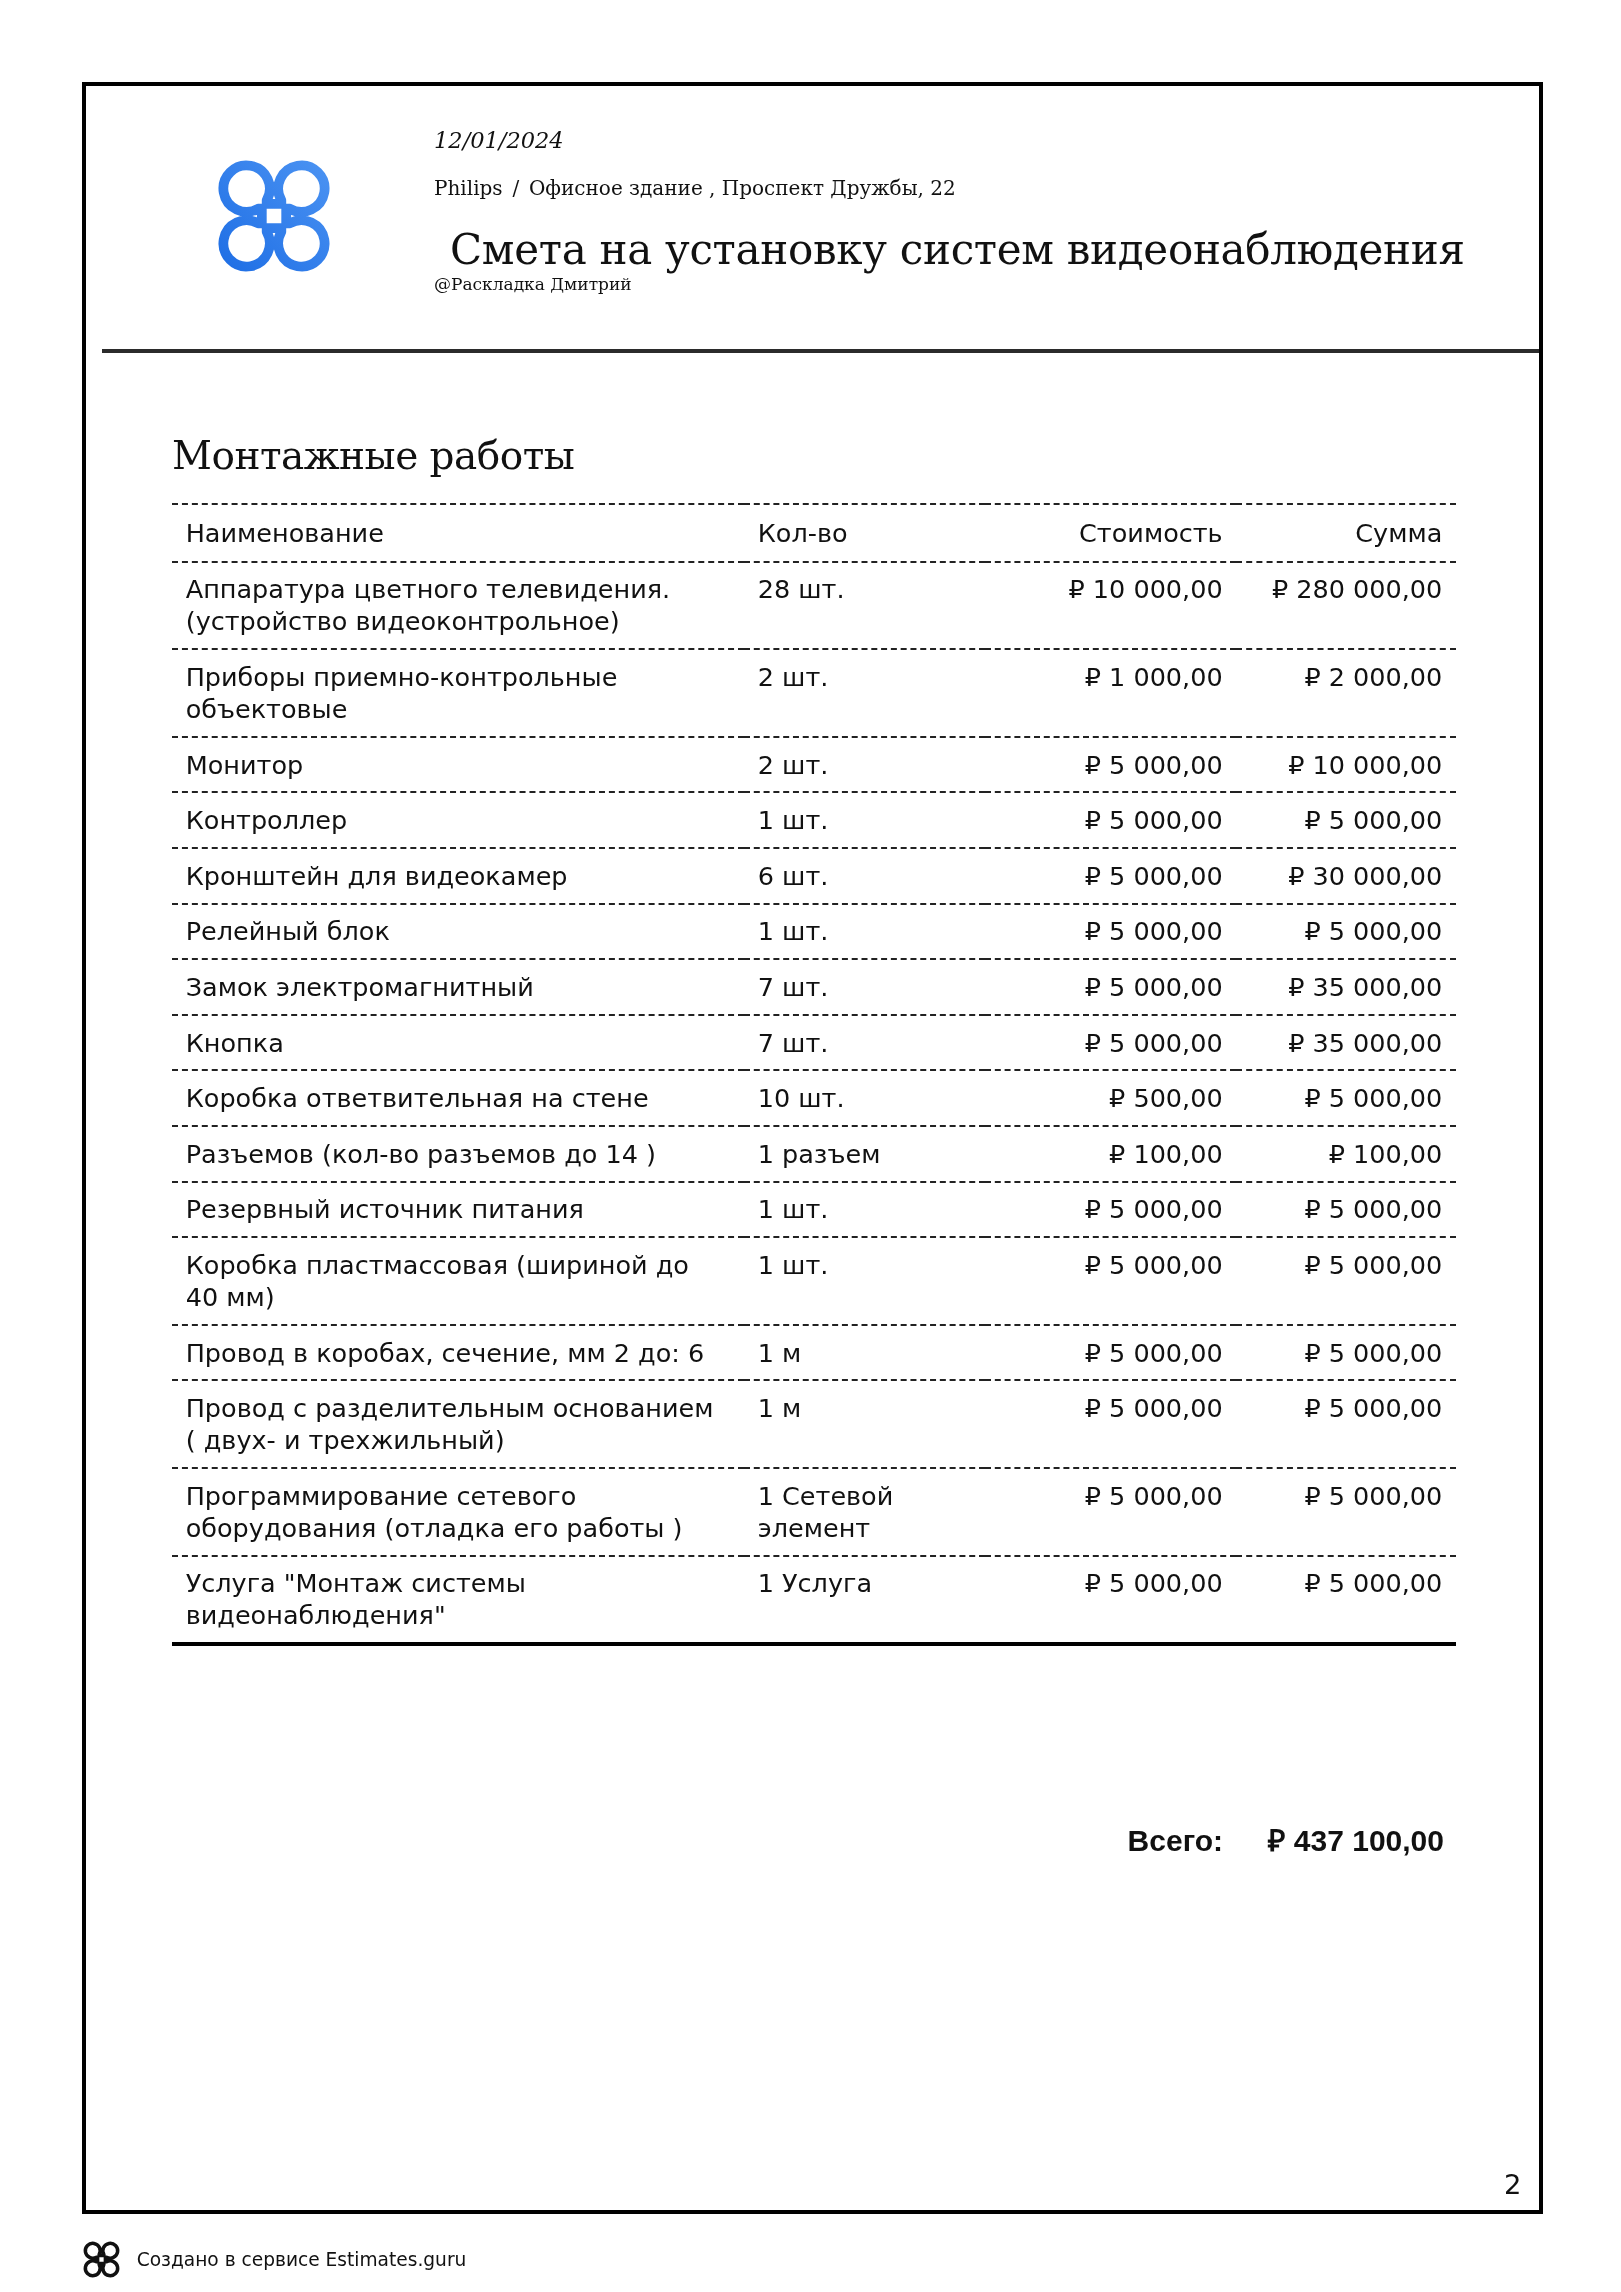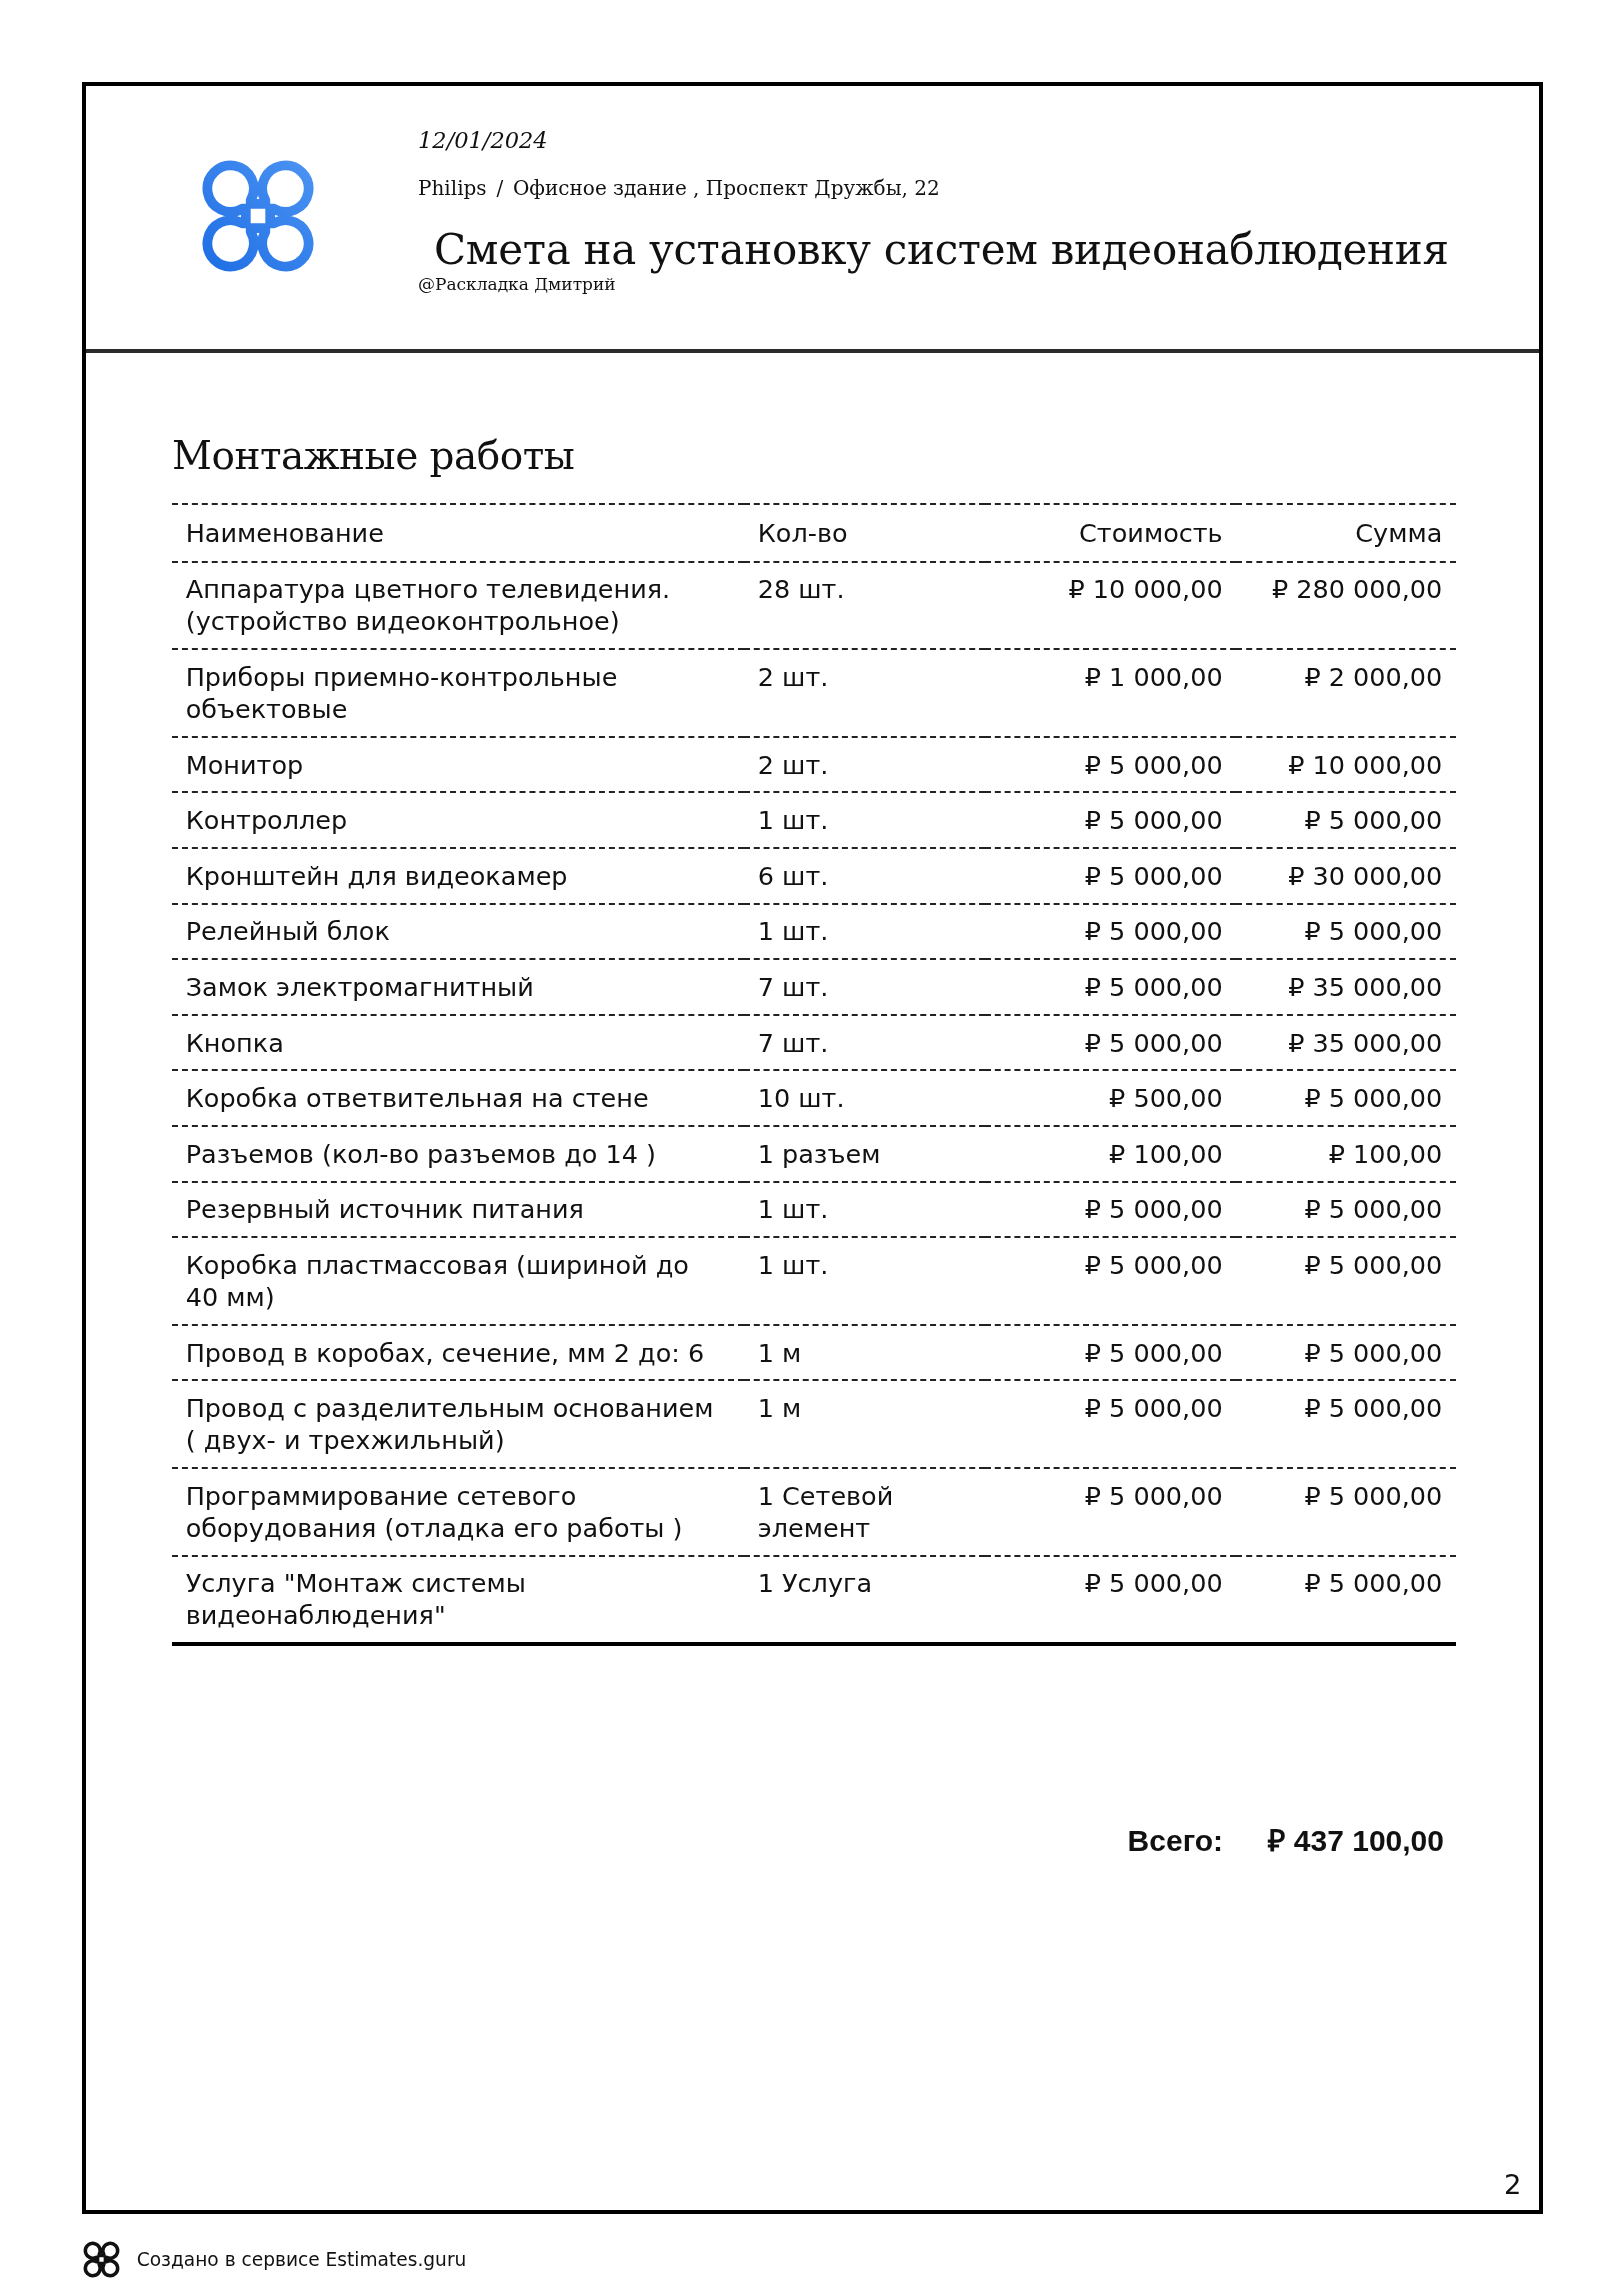--- a/index.html
+++ b/index.html
@@ -4,21 +4,21 @@
 <style>
   html, body { margin: 0; padding: 0; background: #ffffff; }
   body { width: 1621px; height: 2293px; position: relative; overflow: hidden; color: #111; }
 
   .frame {
     position: absolute; left: 82px; top: 82px;
     width: 1453px; height: 2124px;
     border: 4.9px solid #000; box-sizing: content-box;
   }
   .header {
-    position: absolute; left: 0; top: 0; right: 0; height: 263px;
+    position: absolute; left: 16px; top: 0; right: 0; height: 263px;
     border-bottom: 4.9px solid #2b2b2b;
     padding-left: 31px;
   }
   .logo { position: absolute; left: 111px; top: 69px; width: 122px; height: 122px; }
   .hdr-text { position: absolute; left: 332px; top: 0; right: 19.6px; font-family: "DejaVu Serif", "Liberation Serif", serif; }
   .date { position: absolute; top: 41px; font-size: 22.5px; font-style: italic; white-space: nowrap; }
   .crumbs { position: absolute; top: 90px; font-size: 20px; white-space: nowrap; }
   .crumbs .sep { margin: 0 9.8px; }
   .title { position: absolute; top: 123px; font-size: 42px; white-space: nowrap; font-weight: normal; margin: 16px; letter-spacing: -0.3px; }
   .author { position: absolute; top: 188px; font-size: 17px; white-space: nowrap; }

